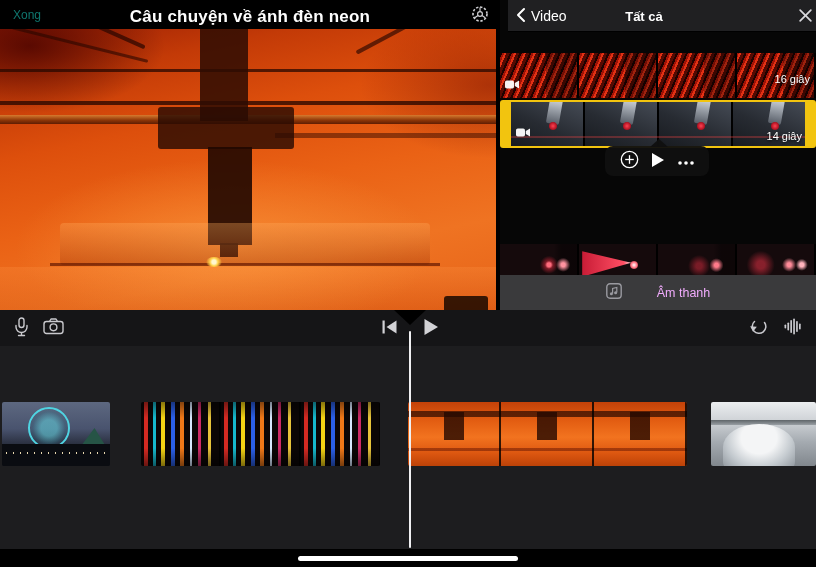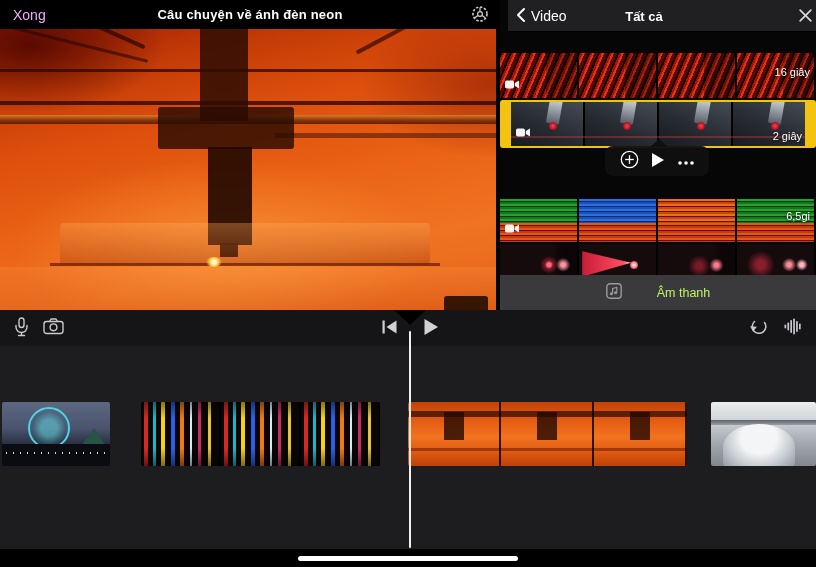--- a/index.html
+++ b/index.html
@@ -4,22 +4,22 @@
 <style>
   html,body{margin:0;padding:0;background:#000;}
   *{box-sizing:border-box;}
   .screen{position:relative;width:816px;height:567px;background:#000;overflow:hidden;
     font-family:"Liberation Sans",sans-serif;color:#fff;-webkit-font-smoothing:antialiased;}
 
   
   .topbar{position:absolute;left:0;top:0;width:500px;height:29px;background:#000;
     display:flex;align-items:center;z-index:30;}
   .done-btn{position:absolute;left:13px;top:0;height:29px;display:flex;align-items:center;
-    background:none;border:0;color:#f0abfc;font-size:14px;font-family:inherit;padding:0;cursor:pointer;}
-  .proj-title{position:absolute;left:0;width:500px;text-align:center;top:7px;font-size:13px;
+    background:none;border:0;color:#0f766e;font-size:12px;font-family:inherit;padding:0;cursor:pointer;}
+  .proj-title{position:absolute;left:0;width:500px;text-align:center;top:7px;font-size:17px;
     font-weight:bold;color:#fdfdfd;letter-spacing:.2px;}
   .gear-btn{position:absolute;right:8px;top:3px;width:24px;height:24px;background:none;border:0;
     padding:0;cursor:pointer;display:flex;align-items:center;justify-content:center;}
 
   
   .preview{position:absolute;left:0;top:29px;width:500px;height:281px;overflow:hidden;background:#000;}
   .pv-base{position:absolute;inset:0;
     background:
       radial-gradient(ellipse 60% 45% at 45% 78%, rgba(255,165,70,.55), rgba(255,140,50,0) 70%),
       radial-gradient(ellipse 45% 40% at 6% 6%, rgba(70,2,0,.8), rgba(70,2,0,0) 60%),
@@ -57,21 +57,21 @@
   .back-btn{position:absolute;left:8px;top:0;height:32px;display:flex;align-items:center;gap:5px;
     background:none;border:0;color:#fff;font-size:14px;font-family:inherit;padding:0;cursor:pointer;}
   .panel-title{position:absolute;left:0;width:272px;top:9px;text-align:center;font-size:13px;font-weight:bold;}
   .close-btn{position:absolute;right:10px;top:8px;width:18px;height:18px;background:none;border:0;padding:0;cursor:pointer;}
   .section-label{position:absolute;left:0;top:32px;width:316px;height:21px;background:#0e0e0e;
     color:#8e8e93;font-size:10px;letter-spacing:.4px;padding:6px 0 0 8px;}
 
   .mrow{position:absolute;left:0;width:316px;overflow:hidden;cursor:pointer;}
   .seps{position:absolute;inset:0;pointer-events:none;
     background:repeating-linear-gradient(90deg,transparent 0 77px,#000 77px 79px);}
-  .dur{position:absolute;right:6px;bottom:20px;font-size:11px;color:#fff;
+  .dur{position:absolute;right:6px;bottom:13px;font-size:11px;color:#fff;
     text-shadow:0 1px 3px rgba(0,0,0,.9);z-index:3;}
   .cam{position:absolute;left:5px;bottom:5px;z-index:3;opacity:.95;}
 
   .row-neon{top:53px;height:45px;
     background:
       repeating-linear-gradient(90deg,rgba(0,0,0,0) 0 46px,rgba(0,0,0,.3) 46px 79px),
       repeating-linear-gradient(113deg,#1e0200 0 2px,#a01205 2px 4px,#e23114 4px 6px,#550a02 6px 9px);}
 
   .row-sel{top:100px;height:48px;background:#f2c40f;border-radius:3px;}
   .sel-inner{position:absolute;left:11px;right:11px;top:2px;bottom:2px;display:flex;overflow:hidden;}
@@ -130,21 +130,21 @@
     padding:0 8px;z-index:25;}
   .popup-arrow{position:absolute;left:650px;top:139px;width:0;height:0;z-index:25;
     border-left:9px solid transparent;border-right:9px solid transparent;border-bottom:8px solid rgba(16,16,16,.96);}
   .pp-btn{background:none;border:0;padding:0;cursor:pointer;display:flex;align-items:center;}
 
   
   .tabbar{position:absolute;left:0;top:275px;width:316px;height:35px;background:#3a3a3c;display:flex;}
   .tab{flex:1;display:flex;align-items:center;justify-content:center;gap:7px;background:none;border:0;
     font-family:inherit;font-size:12.5px;cursor:pointer;}
   .tab-active{color:#4c9ef8;}
-  .tab-idle{color:#bef264;gap:35px;}
+  .tab-idle{color:#f0abfc;gap:35px;}
 
   
   .toolbar{position:absolute;left:0;top:310px;width:816px;height:36px;background:#151517;}
   .tb-btn{position:absolute;background:none;border:0;padding:0;cursor:pointer;display:flex;
     align-items:center;justify-content:center;width:26px;height:26px;top:5px;}
   .notch{position:absolute;left:394px;top:0;width:0;height:0;border-left:16px solid transparent;
     border-right:16px solid transparent;border-top:15px solid #000;}
 
   
   .timeline{position:absolute;left:0;top:346px;width:816px;height:203px;background:#1d1d1f;}
@@ -268,50 +268,24 @@
         <div class="m-tile"></div>
         <div class="m-tile"></div>
       </div>
       <div class="sel-laser"></div>
       <span class="cam">
         <svg width="14" height="9" viewBox="0 0 14 9">
             <rect x="0" y="0.5" width="9" height="8" rx="1.8" fill="#fff"></rect>
             <polygon points="9.8,3 14,0.6 14,8.4 9.8,6" fill="#fff"></polygon>
           </svg>
       </span>
-      <span class="dur">2 giây</span>
-    </div>
-
-
-    <div class="mrow row-stripes">
-      <div class="s-tile">
-          <div class="s-top s-green"></div>
-          <div class="s-bot"></div>
-        </div>
-      <div class="s-tile">
-          <div class="s-top s-blue"></div>
-          <div class="s-bot"></div>
-        </div>
-      <div class="s-tile">
-          <div class="s-top s-orange"></div>
-          <div class="s-bot"></div>
-        </div>
-      <div class="s-tile">
-          <div class="s-top s-green"></div>
-          <div class="s-bot"></div>
-        </div>
-      <div class="seps"></div>
-      <span class="cam">
-        <svg width="14" height="9" viewBox="0 0 14 9">
-            <rect x="0" y="0.5" width="9" height="8" rx="1.8" fill="#fff"></rect>
-            <polygon points="9.8,3 14,0.6 14,8.4 9.8,6" fill="#fff"></polygon>
-          </svg>
-      </span>
-      <span class="dur">6,5gi</span>
-    </div>
+      <span class="dur">14 giây</span>
+    </div>
+
+
 
     <div class="mrow row-laser">
       <div class="l-tiles">
         <div class="l-tile l-dots1"></div>
         <div class="l-tile">
           <div class="l-cone"></div>
           <div class="l-dot-end"></div>
         </div>
         <div class="l-tile l-dots3"></div>
         <div class="l-tile l-dots4"></div>

